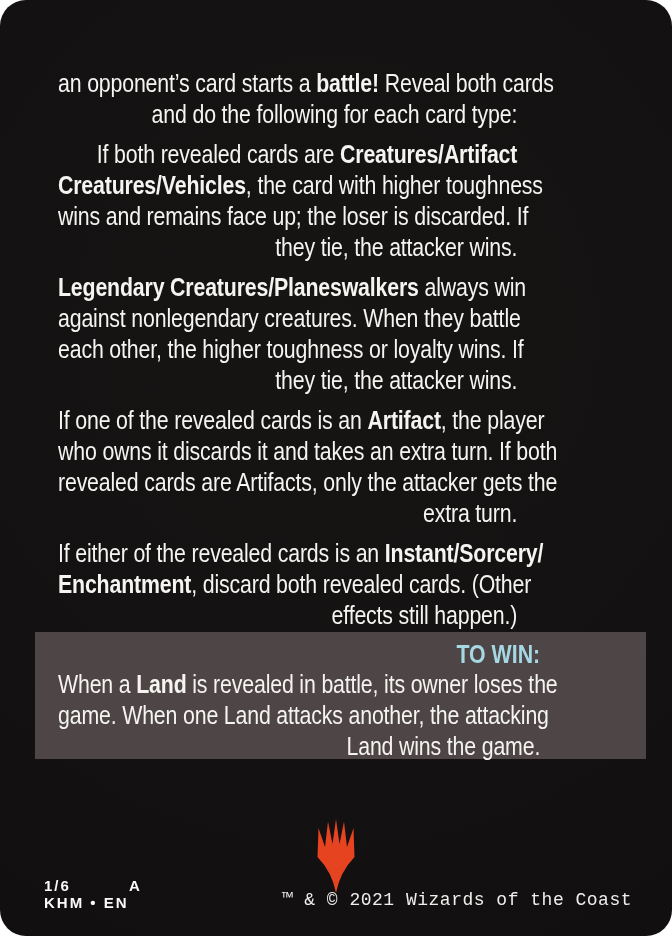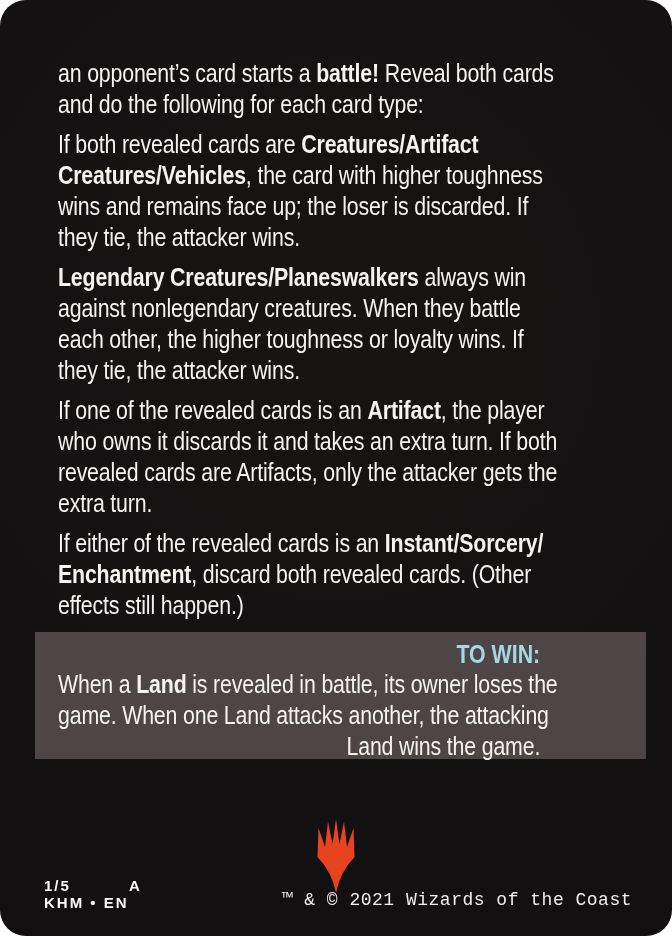--- a/index.html
+++ b/index.html
@@ -6,21 +6,21 @@
   body {
     width:672px; height:936px; background:#ffffff;
     font-family:"Liberation Sans", sans-serif;
     overflow:hidden;
   }
   .card {
     position:relative; width:672px; height:936px;
     background: radial-gradient(120% 90% at 50% 35%, #171414 0%, #100e0f 100%);
     border-radius:26px; overflow:hidden;
   }
-  .rules { position:absolute; left:58px; top:58px; width:560px; }
+  .rules { position:absolute; left:58px; top:68px; width:560px;text-align:right; }
   .para { margin:0 0 9px 0; padding:0; }
   .line {
     height:31px; line-height:31px; font-size:26px;
     color:#f5f4f1; white-space:nowrap;
     transform:scaleX(0.82); transform-origin:0 0;
     letter-spacing:-0.2px;
   }
   .b { font-weight:700; }
   .towin {
     position:absolute; left:35px; top:632px; width:611px; height:127px;
@@ -86,21 +86,21 @@
 
   </div>
 
   <div class="towin">
     <div class="towin-heading">TO WIN:</div>
     <div class="line"><span>When a </span><span class="b">Land</span><span> is revealed in battle, its owner loses the</span></div>
     <div class="line"><span>game. When one Land attacks another, the attacking</span></div>
     <div class="line"><span>Land wins the game.</span></div>
   </div>
 
-  <div class="footer-num">1/5</div>
+  <div class="footer-num">1/6</div>
   <div class="footer-letter">A</div>
   <div class="footer-set">KHM • EN</div>
 
   <div class="pw-symbol">
     <svg width="50" height="74" viewBox="0 0 100 148" xmlns="http://www.w3.org/2000/svg">
       <path d="M50 148 Q42 106 13 76 L15 18 L28 56 L34 5 L43 50 L50 0 L57 50 L66 5 L72 56 L85 18 L87 76 Q58 106 50 148 Z" fill="#e64320"></path>
     </svg>
   </div>
 
   <div class="copyright">™ &amp; © 2021 Wizards of the Coast</div>

